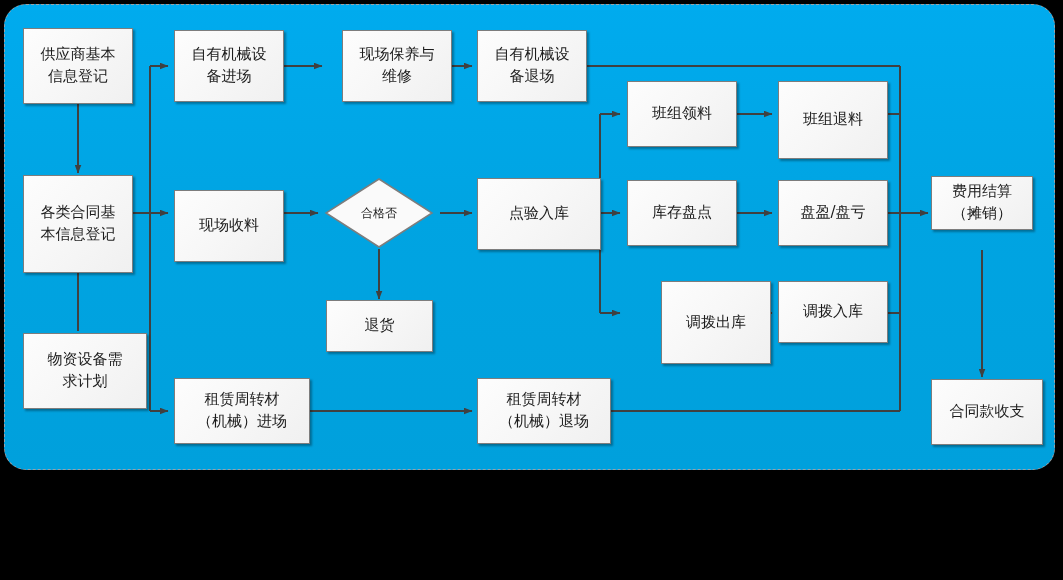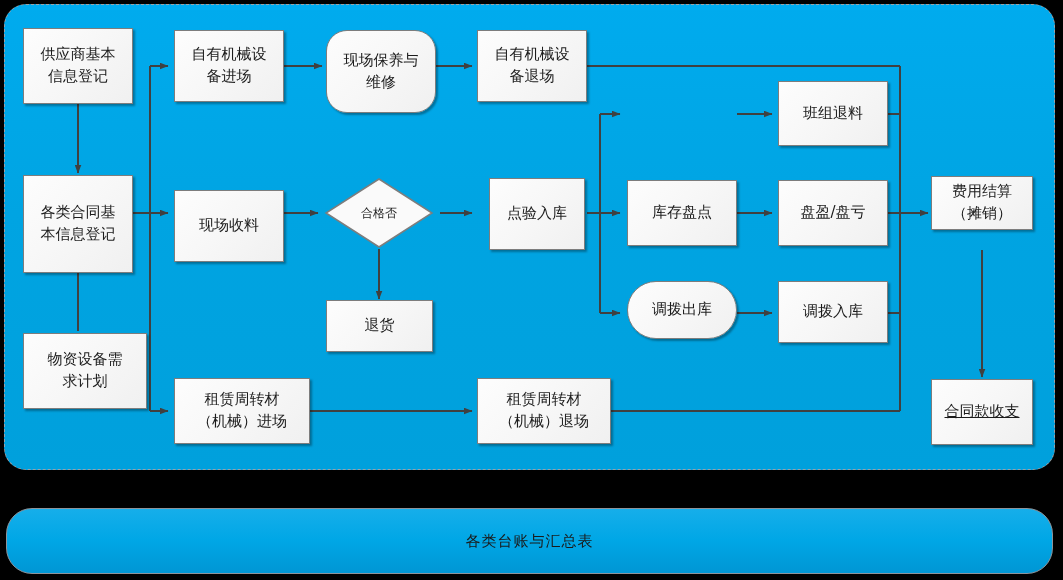--- a/index.html
+++ b/index.html
@@ -173,63 +173,66 @@
   <div class="node" style="left:23px; top:333px; width:124px; height:76px;">
     <span class="node-label">物资设备需
 求计划</span>
   </div>
 
   <div class="node" style="left:174px; top:30px; width:110px; height:72px;">
     <span class="node-label">自有机械设
 备进场</span>
   </div>
 
-  <div class="node" style="left:326px; top:30px; width:110px; height:83px;border-radius:21px;">
+  <div class="node" style="left:342px; top:30px; width:110px; height:72px;">
     <span class="node-label">现场保养与
 维修</span>
   </div>
 
   <div class="node" style="left:477px; top:30px; width:110px; height:72px;">
     <span class="node-label">自有机械设
 备退场</span>
   </div>
 
   <div class="node" style="left:174px; top:190px; width:110px; height:72px;">
     <span class="node-label">现场收料</span>
   </div>
 
   <div class="decision" style="left:324px; top:177px; width:110px; height:72px;">
     <svg class="diamond-shape" viewBox="0 0 110 72" xmlns="http://www.w3.org/2000/svg">
       <polygon points="55,2 108,36 55,70 2,36" fill="#FAFAFA" stroke="#7D7D7D" stroke-width="1.5"></polygon>
     </svg>
     <span class="decision-label">合格否</span>
   </div>
 
-  <div class="node" style="left:477px; top:178px; width:96px; height:72px;margin-left:12px;">
+  <div class="node" style="left:477px; top:178px; width:124px; height:72px;">
     <span class="node-label">点验入库</span>
   </div>
 
   <div class="node" style="left:326px; top:300px; width:107px; height:52px;">
     <span class="node-label">退货</span>
   </div>
 
-
-  <div class="node" style="left:778px; top:81px; width:110px; height:65px;">
+  <div class="node" style="left:627px; top:81px; width:110px; height:66px;">
+    <span class="node-label">班组领料</span>
+  </div>
+
+  <div class="node" style="left:778px; top:81px; width:110px; height:78px;">
     <span class="node-label">班组退料</span>
   </div>
 
   <div class="node" style="left:778px; top:180px; width:110px; height:66px;">
     <span class="node-label">盘盈/盘亏</span>
   </div>
 
   <div class="node" style="left:627px; top:180px; width:110px; height:66px;">
     <span class="node-label">库存盘点</span>
   </div>
 
-  <div class="node" style="left:627px; top:281px; width:110px; height:58px;border-radius:31px;">
+  <div class="node" style="left:661px; top:281px; width:110px; height:83px;">
     <span class="node-label">调拨出库</span>
   </div>
 
   <div class="node" style="left:778px; top:281px; width:110px; height:62px;">
     <span class="node-label">调拨入库</span>
   </div>
 
   <div class="node" style="left:174px; top:378px; width:136px; height:66px;">
     <span class="node-label">租赁周转材
 （机械）进场</span>
@@ -238,21 +241,18 @@
   <div class="node" style="left:477px; top:378px; width:134px; height:66px;">
     <span class="node-label">租赁周转材
 （机械）退场</span>
   </div>
 
   <div class="node" style="left:931px; top:176px; width:102px; height:54px;">
     <span class="node-label">费用结算
 （摊销）</span>
   </div>
 
-  <div class="node" style="left:931px; top:379px; width:102px; height:66px;text-decoration:underline;">
+  <div class="node" style="left:931px; top:379px; width:112px; height:66px;">
     <span class="node-label">合同款收支</span>
   </div>
 
-  <div id="bottom-banner">
-    <span class="banner-label">各类台账与汇总表</span>
-  </div>
 
 </div>
 
 </body></html>

